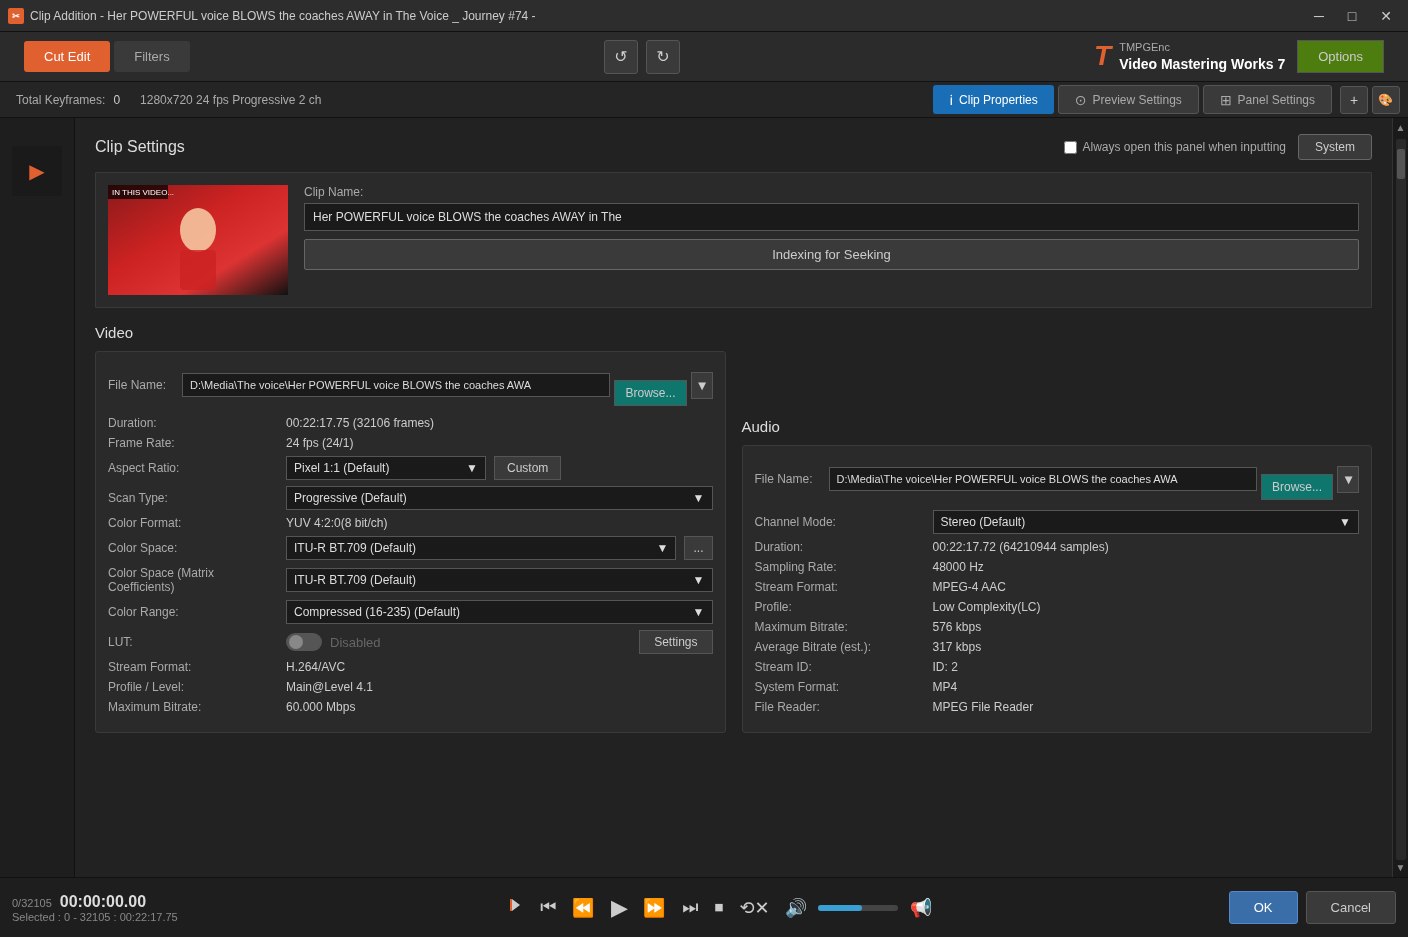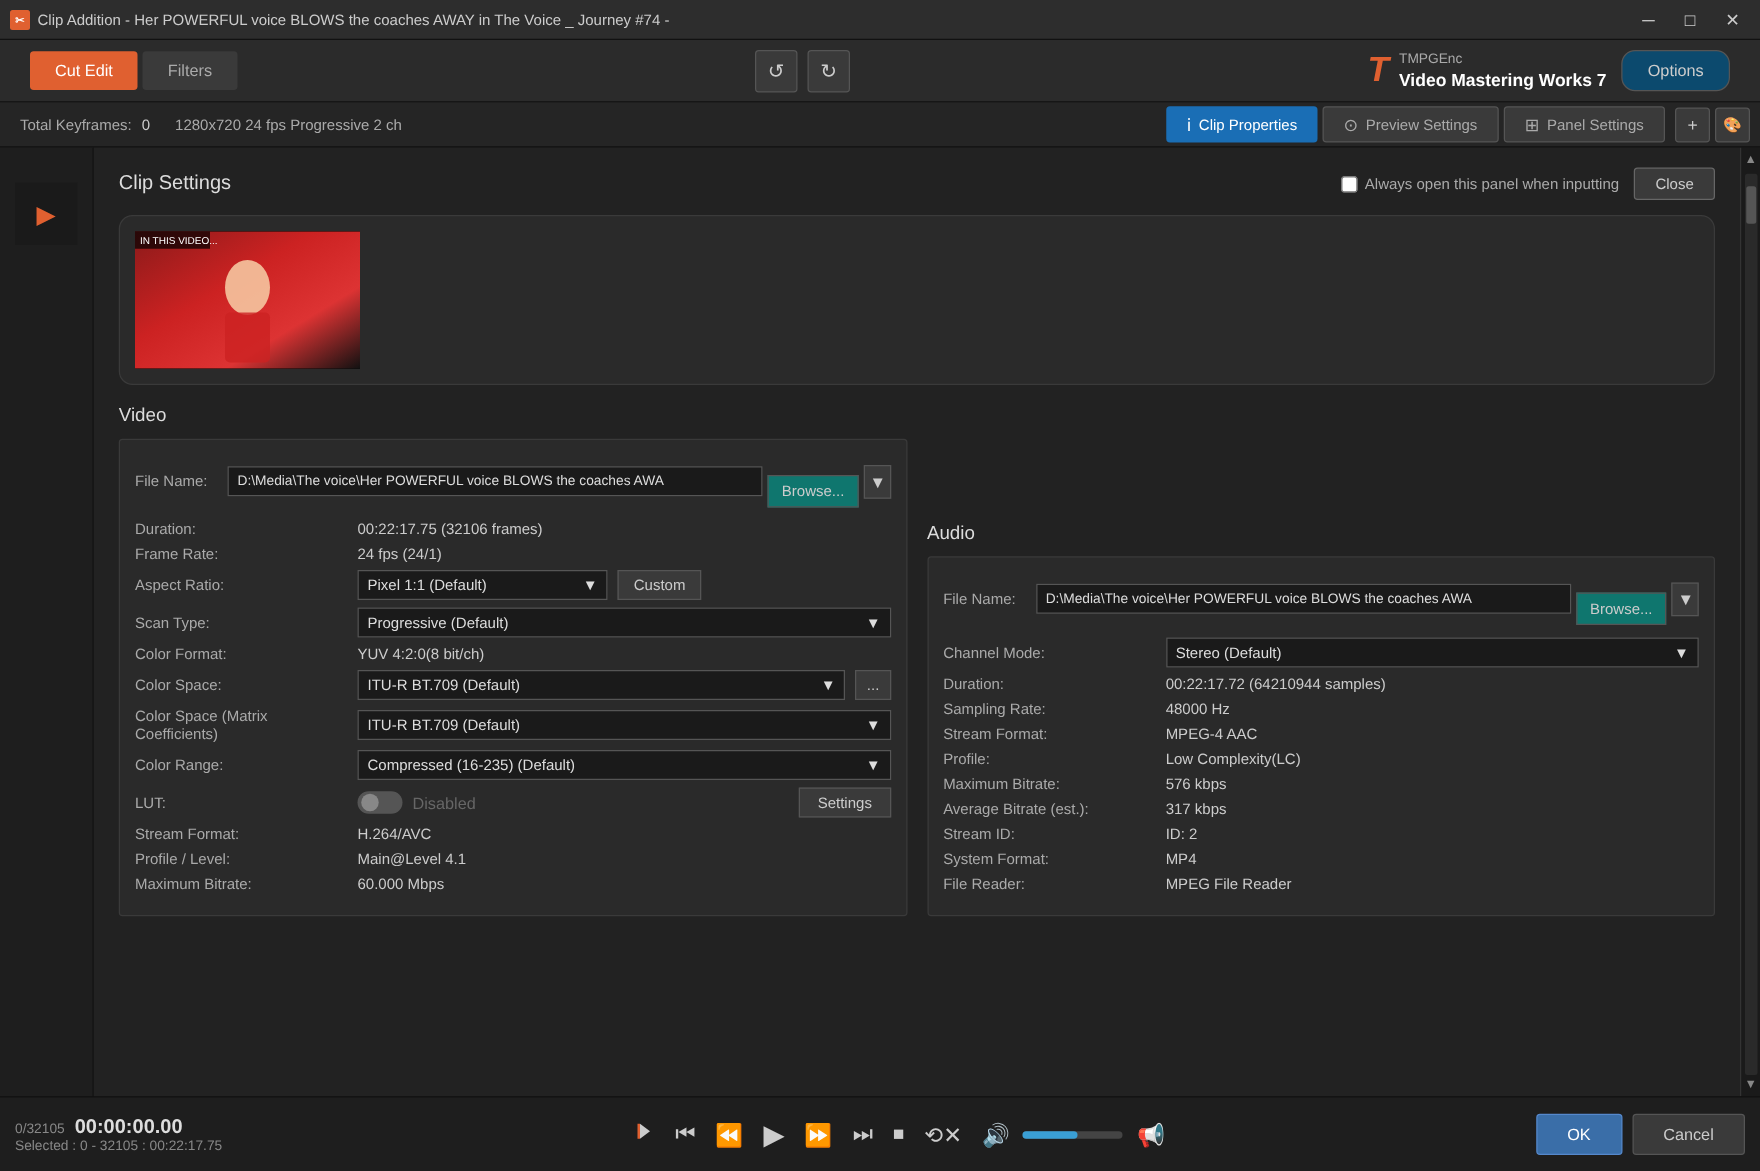--- a/index.html
+++ b/index.html
@@ -17,21 +17,21 @@
     .toolbar { background: #2b2b2b; height: 50px; display: flex; align-items: center; justify-content: space-between; padding: 0 24px; border-bottom: 1px solid #111; }
     .toolbar-left { display: flex; gap: 4px; }
     .toolbar-tab { padding: 8px 20px; border: none; cursor: pointer; font-size: 13px; border-radius: 3px; }
     .toolbar-tab.active { background: #e06030; color: white; }
     .toolbar-tab.inactive { background: #3a3a3a; color: #aaa; }
     .toolbar-center { display: flex; gap: 8px; }
     .toolbar-icon-btn { background: #3a3a3a; border: 1px solid #555; color: #ccc; width: 34px; height: 34px; border-radius: 3px; cursor: pointer; font-size: 16px; display: flex; align-items: center; justify-content: center; }
     .toolbar-right { display: flex; align-items: center; gap: 12px; }
     .brand { display: flex; align-items: center; gap: 8px; color: #ddd; }
     .brand-name { font-size: 11px; line-height: 1.3; }
-    .options-btn { background: #0c4a6e; border: 1px solid #555; color: #ccc; padding: 8px 20px; border-radius: 11px; cursor: pointer; font-size: 13px; }
+    .options-btn { background: #4d7c0f; border: 1px solid #555; color: #ccc; padding: 8px 20px; border-radius: 0; cursor: pointer; font-size: 13px; }
 
     
     .info-bar { background: #252525; height: 36px; display: flex; align-items: center; gap: 0; border-bottom: 1px solid #111; }
     .info-section { display: flex; align-items: center; gap: 8px; padding: 0 16px; color: #aaa; font-size: 12px; }
     .info-section span.value { color: #ccc; }
     .tab-buttons { display: flex; gap: 4px; margin-left: auto; margin-right: 8px; }
     .tab-btn { padding: 5px 16px; border: none; cursor: pointer; font-size: 12px; border-radius: 3px; display: flex; align-items: center; gap: 6px; }
     .tab-btn.active { background: #1a6eb5; color: white; }
     .tab-btn.inactive { background: #3a3a3a; color: #aaa; border: 1px solid #555; }
     .tab-btn-icon { font-size: 14px; }
@@ -45,21 +45,21 @@
     .content-area { flex: 1; background: #222; overflow-y: auto; padding: 16px 20px; }
 
     
     .clip-settings-header { display: flex; justify-content: space-between; align-items: center; margin-bottom: 12px; }
     .clip-settings-title { font-size: 16px; color: #ddd; font-weight: normal; }
     .header-right { display: flex; align-items: center; gap: 12px; }
     .always-open-label { display: flex; align-items: center; gap: 6px; color: #aaa; font-size: 12px; }
     .close-btn { background: #3a3a3a; border: 1px solid #666; color: #ccc; padding: 5px 16px; border-radius: 3px; cursor: pointer; font-size: 12px; }
 
     
-    .clip-name-section { background: #2a2a2a; border: 1px solid #3a3a3a; border-radius: 11px; padding: 12px; margin-bottom: 16px; display: flex; gap: 16px; align-items: flex-start; }
+    .clip-name-section { background: #2a2a2a; border: 1px solid #3a3a3a; border-radius: 1px; padding: 12px; margin-bottom: 16px; display: flex; gap: 16px; align-items: flex-start; }
     .clip-name-inputs { flex: 1; }
     .clip-name-label { color: #aaa; margin-bottom: 4px; font-size: 12px; }
     .clip-name-input { width: 100%; background: #1a1a1a; border: 1px solid #555; color: #ddd; padding: 6px 8px; font-size: 12px; margin-bottom: 8px; }
     .indexing-btn { background: #3a3a3a; border: 1px solid #666; color: #ccc; padding: 7px 0; width: 100%; text-align: center; cursor: pointer; font-size: 13px; border-radius: 2px; }
 
     
     .two-col { display: flex; gap: 16px; align-items: flex-end; }
 
     
     .section { flex: 1; }
@@ -186,21 +186,21 @@
 
   <div class="content-area">
 
     <div class="clip-settings-header">
       <h2 class="clip-settings-title">Clip Settings</h2>
       <div class="header-right">
         <label class="always-open-label">
           <input type="checkbox" style="">
           <span>Always open this panel when inputting</span>
         </label>
-        <button class="close-btn">Close</button>
+        <button class="close-btn">System</button>
       </div>
     </div>
 
     <div class="clip-name-section">
       <div class="thumb-content">
 
         <svg width="180" height="110" viewBox="0 0 180 110">
           <rect width="180" height="110" fill="#0a0a0a"></rect>
           <rect width="180" height="110" fill="url(#thumbGrad)"></rect>
           <defs>
@@ -211,20 +211,25 @@
               <stop offset="100%" style="stop-color:#111"></stop>
             </linearGradient>
           </defs>
 
           <ellipse cx="90" cy="45" rx="18" ry="22" fill="#f5c5a0" opacity="0.9"></ellipse>
           <rect x="72" y="65" width="36" height="40" rx="4" fill="#cc2222" opacity="0.8"></rect>
           <rect x="0" y="0" width="60" height="14" fill="rgba(0,0,0,0.7)"></rect>
           <text x="4" y="10" fill="white" font-size="8" font-family="Arial">IN THIS VIDEO...</text>
         </svg>
       </div>
+      <div class="clip-name-inputs">
+        <div class="clip-name-label">Clip Name:</div>
+        <input class="clip-name-input" type="text" value="Her POWERFUL voice BLOWS the coaches AWAY in The" style="">
+        <button class="indexing-btn">Indexing for Seeking</button>
+      </div>
     </div>
 
     <div class="two-col">
 
       <div class="section">
         <div class="section-title">Video</div>
         <div class="props-panel">
 
           <div class="file-row">
             <span class="file-label">File Name:</span>

